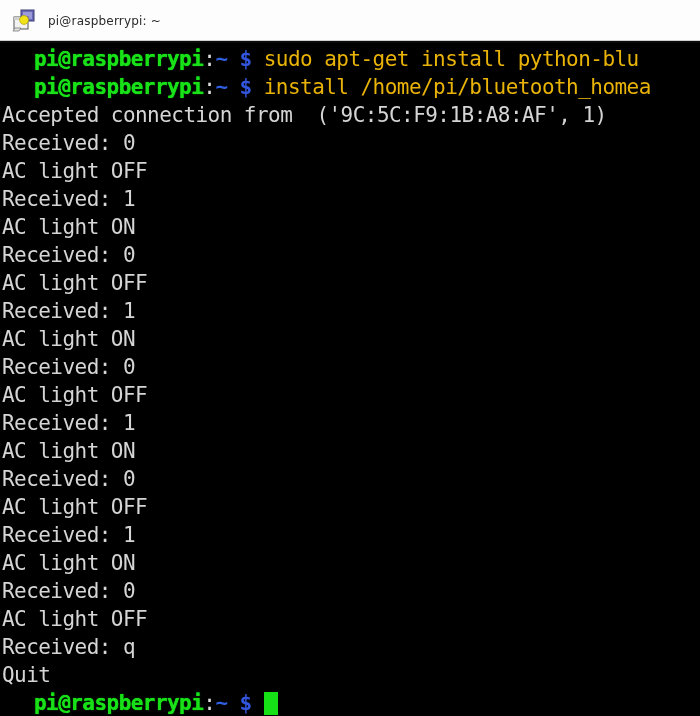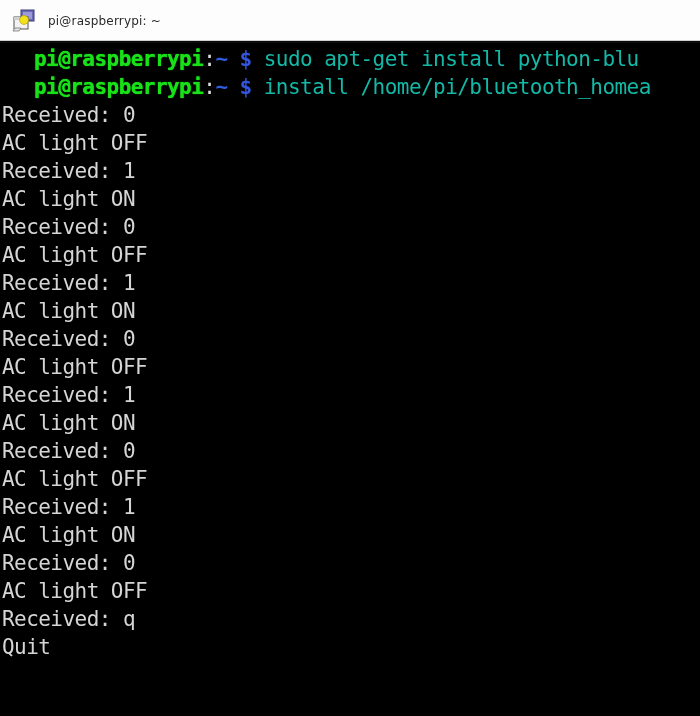--- a/index.html
+++ b/index.html
@@ -84,21 +84,21 @@
     overflow: hidden;
   }
 
   .seg { white-space: pre; }
 
   .c-user   { color: #1ae01a; font-weight: bold; text-shadow: 0 0 1px #0f0; margin-left: 32px; }
   .c-colon  { color: #dcdcdc; font-weight: normal; }
   .c-path   { color: #2f5fe0; font-weight: bold; }
   .c-dollar { color: #3355dd; font-weight: bold; }
   .c-out    { color: #d5d5d5; }
-  .c-cmd    { color: #14b8a6; }
+  .c-cmd    { color: #eab308; }
 
   .cursor {
     display: inline-block;
     width: 14px;
     height: 23px;
     background: #16e016;
     vertical-align: -5px;
   }
 </style>
 </head>
@@ -116,35 +116,37 @@
         <circle cx="12" cy="11" r="4.4" fill="#f2e21a" stroke="#b8aa10" stroke-width="0.8"></circle>
         <path d="M3 19 L9 19 L7 22 L1 22 Z" fill="#e6e6e6" stroke="#777" stroke-width="0.8"></path>
       </svg>
     </span>
     <span class="title-text">pi@raspberrypi: ~</span>
   </div>
 
   <div id="screen">
       <div class="line"><span class="seg c-user">pi@raspberrypi</span><span class="seg c-colon">:</span><span class="seg c-path">~</span><span class="seg"> </span><span class="seg c-dollar">$</span><span class="seg c-cmd"> sudo apt-get install python-blu</span></div>
       <div class="line"><span class="seg c-user">pi@raspberrypi</span><span class="seg c-colon">:</span><span class="seg c-path">~</span><span class="seg"> </span><span class="seg c-dollar">$</span><span class="seg c-cmd"> install /home/pi/bluetooth_homea</span></div>
+      <div class="line"><span class="seg c-out">Accepted connection from  ('9C:5C:F9:1B:A8:AF', 1)</span></div>
       <div class="line"><span class="seg c-out">Received: 0</span></div>
       <div class="line"><span class="seg c-out">AC light OFF</span></div>
       <div class="line"><span class="seg c-out">Received: 1</span></div>
       <div class="line"><span class="seg c-out">AC light ON</span></div>
       <div class="line"><span class="seg c-out">Received: 0</span></div>
       <div class="line"><span class="seg c-out">AC light OFF</span></div>
       <div class="line"><span class="seg c-out">Received: 1</span></div>
       <div class="line"><span class="seg c-out">AC light ON</span></div>
       <div class="line"><span class="seg c-out">Received: 0</span></div>
       <div class="line"><span class="seg c-out">AC light OFF</span></div>
       <div class="line"><span class="seg c-out">Received: 1</span></div>
       <div class="line"><span class="seg c-out">AC light ON</span></div>
       <div class="line"><span class="seg c-out">Received: 0</span></div>
       <div class="line"><span class="seg c-out">AC light OFF</span></div>
       <div class="line"><span class="seg c-out">Received: 1</span></div>
       <div class="line"><span class="seg c-out">AC light ON</span></div>
       <div class="line"><span class="seg c-out">Received: 0</span></div>
       <div class="line"><span class="seg c-out">AC light OFF</span></div>
       <div class="line"><span class="seg c-out">Received: q</span></div>
       <div class="line"><span class="seg c-out">Quit</span></div>
+      <div class="line"><span class="seg c-user">pi@raspberrypi</span><span class="seg c-colon">:</span><span class="seg c-path">~</span><span class="seg"> </span><span class="seg c-dollar">$</span><span class="seg c-cmd"> </span><span class="cursor"></span></div>
     </div>
 
 </div>
 
 </body></html>

